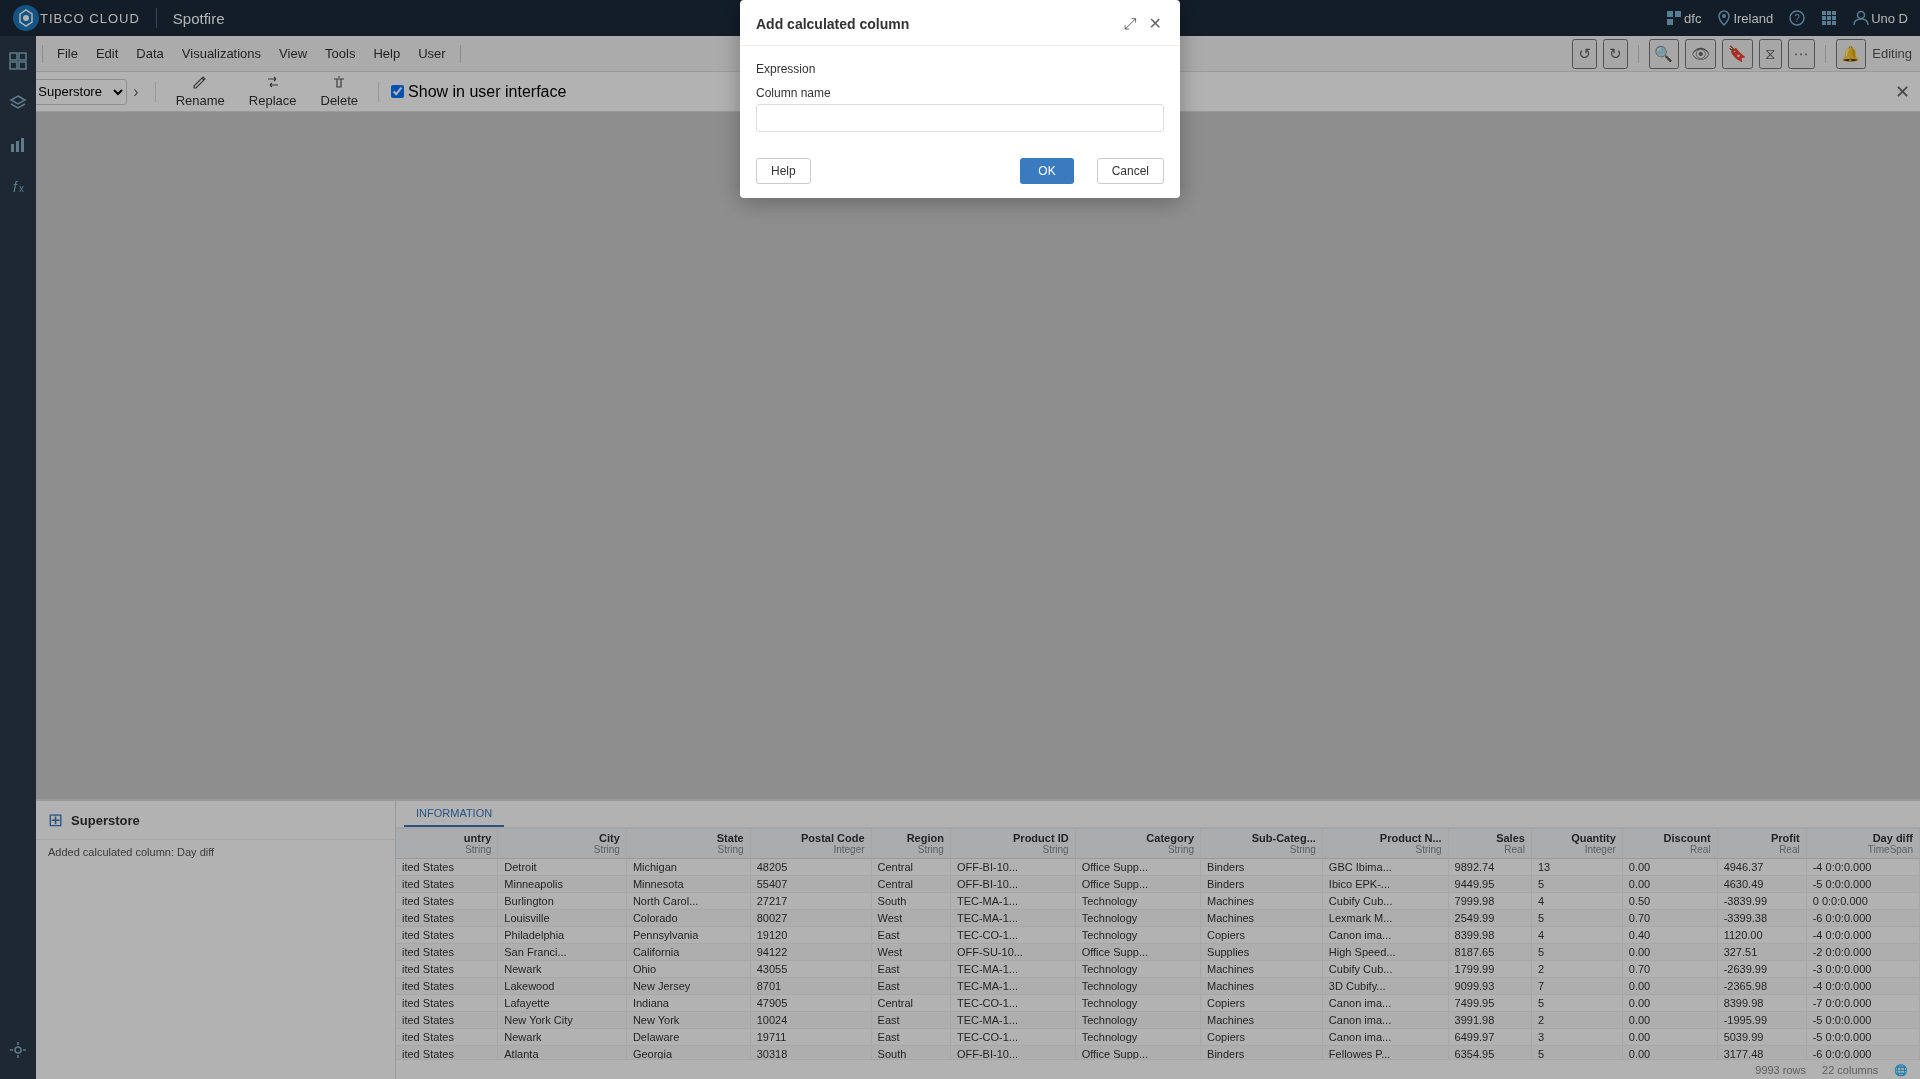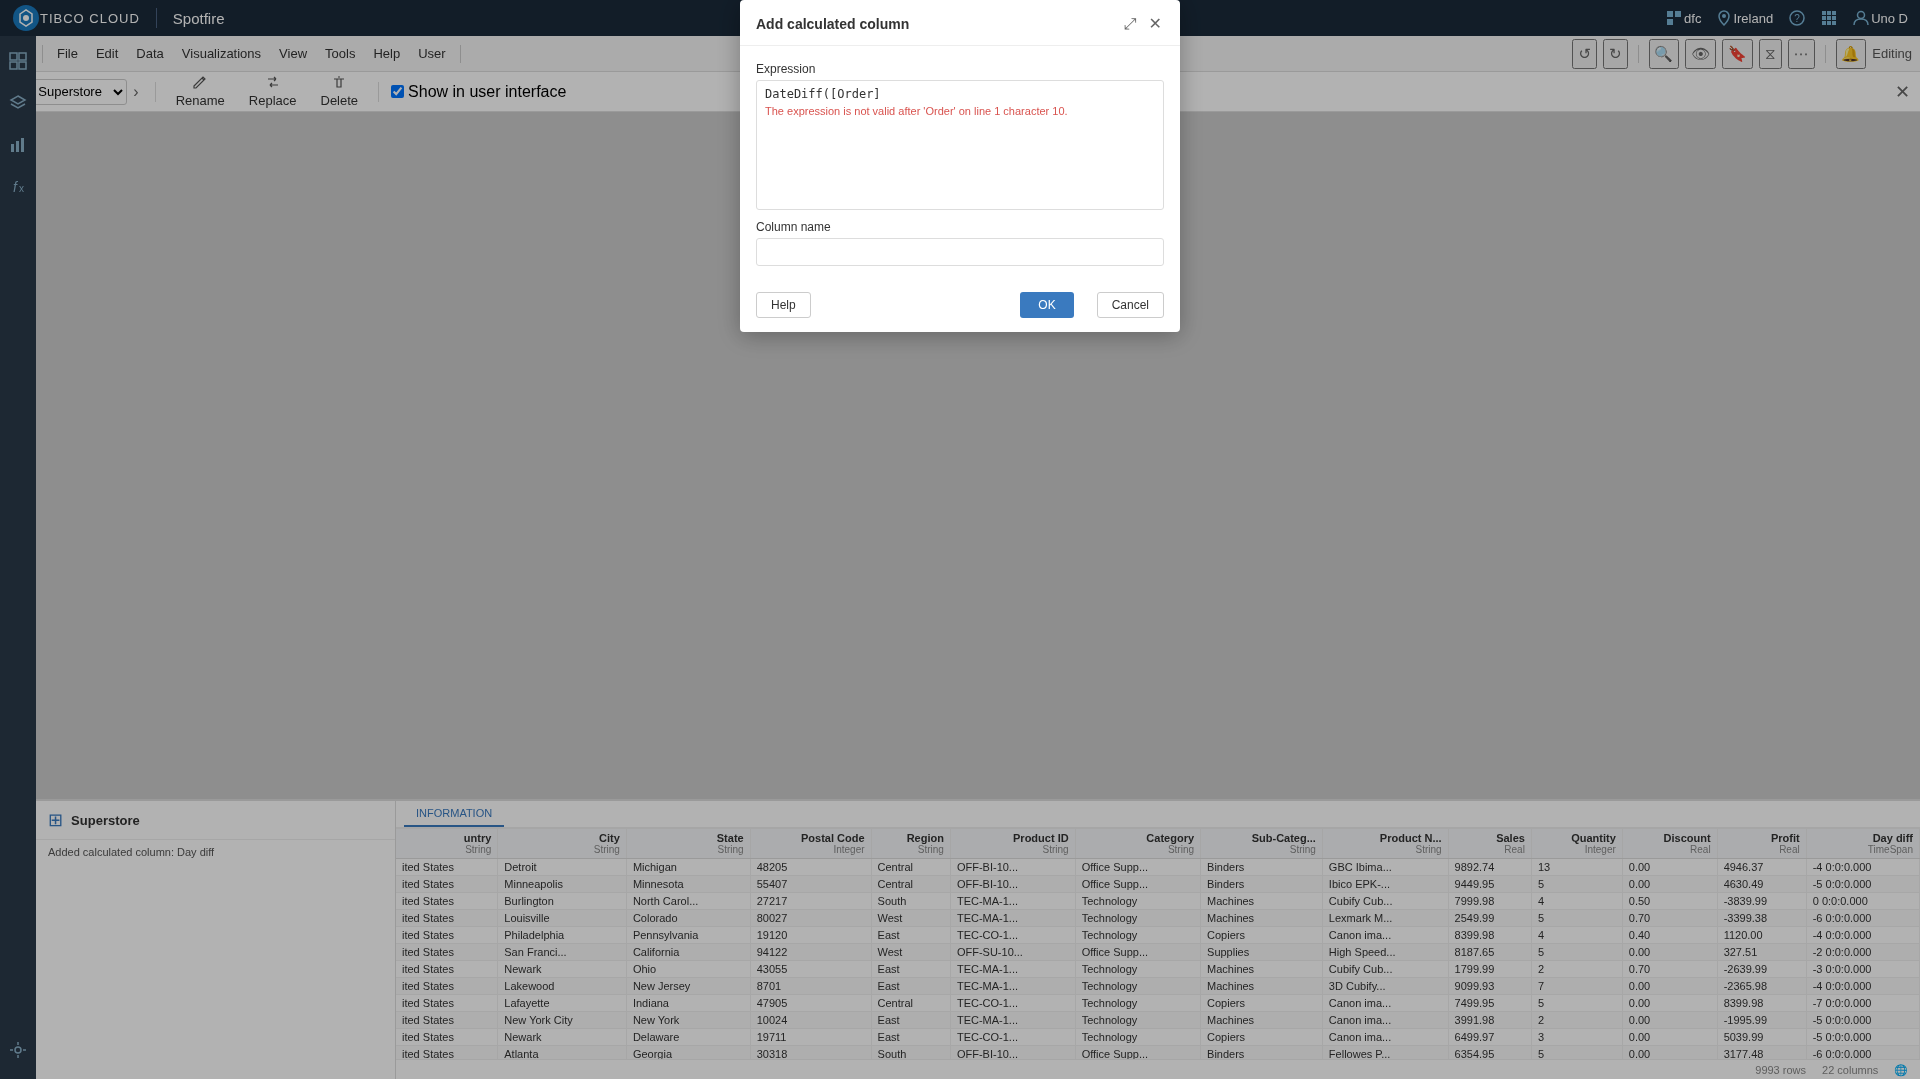--- a/index.html
+++ b/index.html
@@ -632,24 +632,20 @@
   <div class="modal">
     <div class="modal-header">
       <span class="modal-title">Add calculated column</span>
       <div class="modal-header-icons">
         <button class="modal-header-btn">⤢</button>
         <button class="modal-header-btn">✕</button>
       </div>
     </div>
     <div class="modal-body">
       <div class="modal-label">Expression</div>
-      <div class="expression-box">
-        <div class="expr-code">DateDiff([Order]</div>
-        <div class="expr-error-msg">The expression is not valid after 'Order' on line 1 character 10.</div>
-      </div>
       <div style="margin-top:10px;">
         <div class="modal-label">Column name</div>
         <input type="text" class="col-name-input" value="" style="">
       </div>
     </div>
     <div class="modal-footer">
       <button class="btn-help">Help</button>
       <div class="btn-group">
         <button class="btn-ok">OK</button>
         <button class="btn-cancel">Cancel</button>

